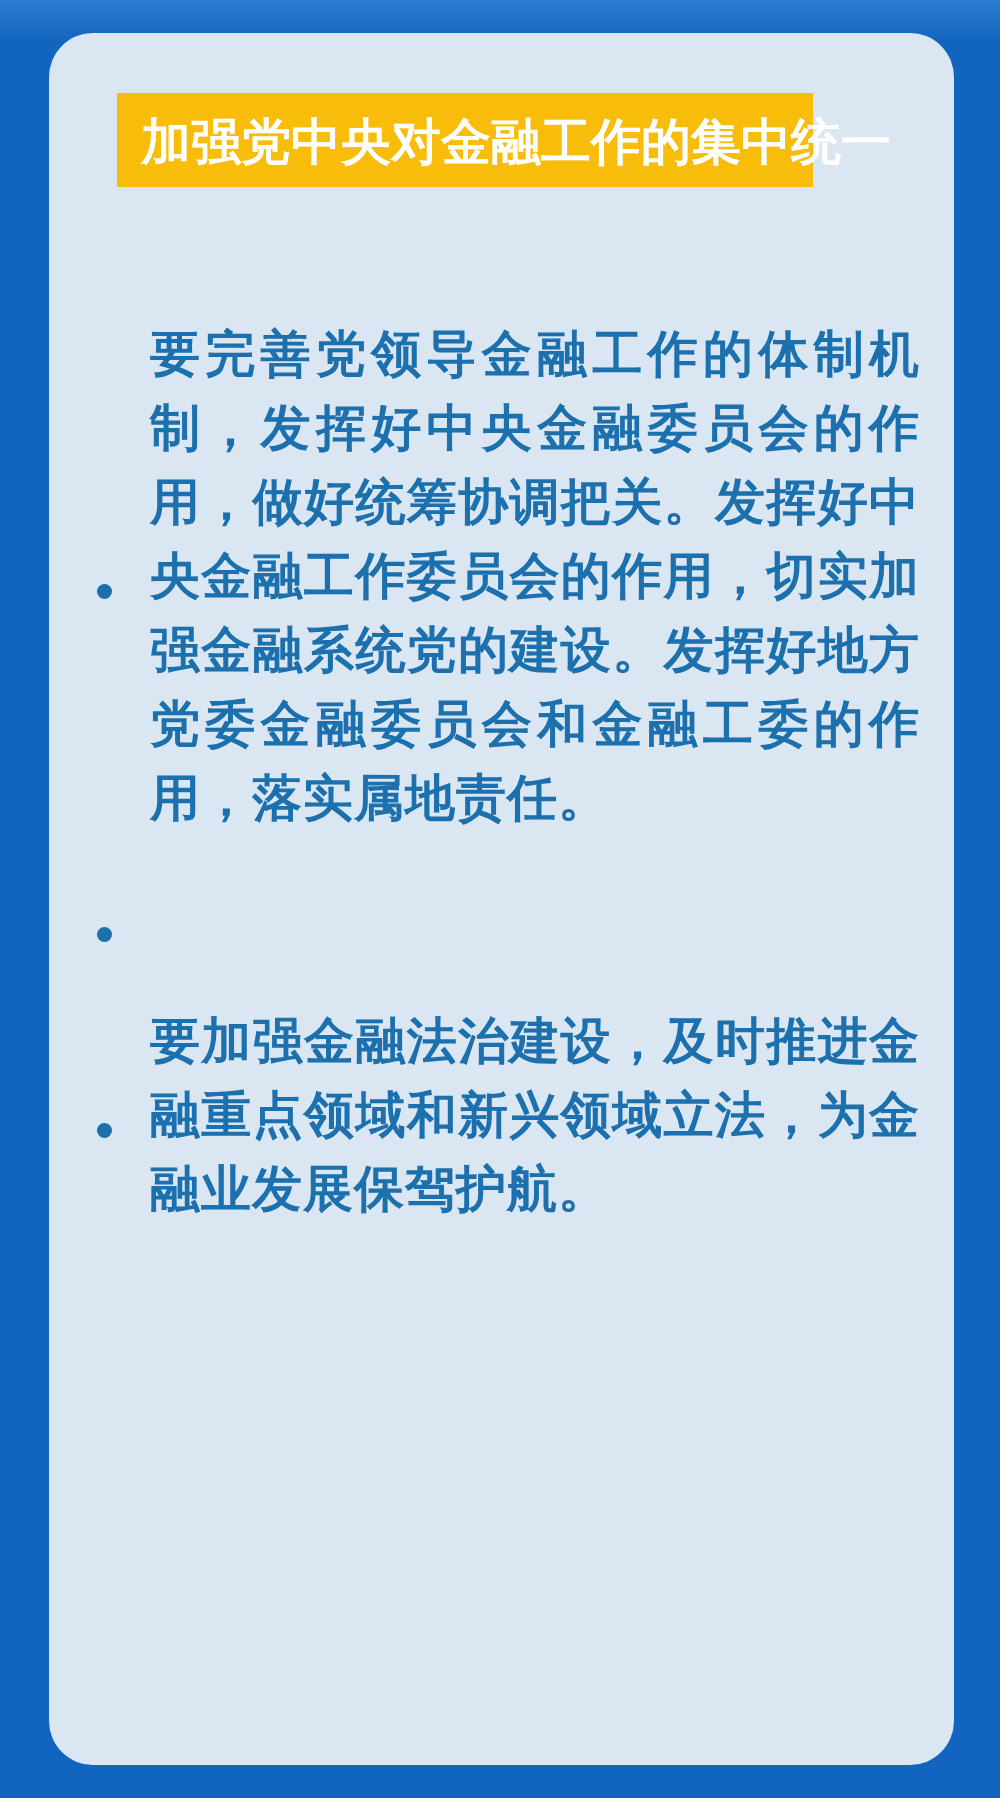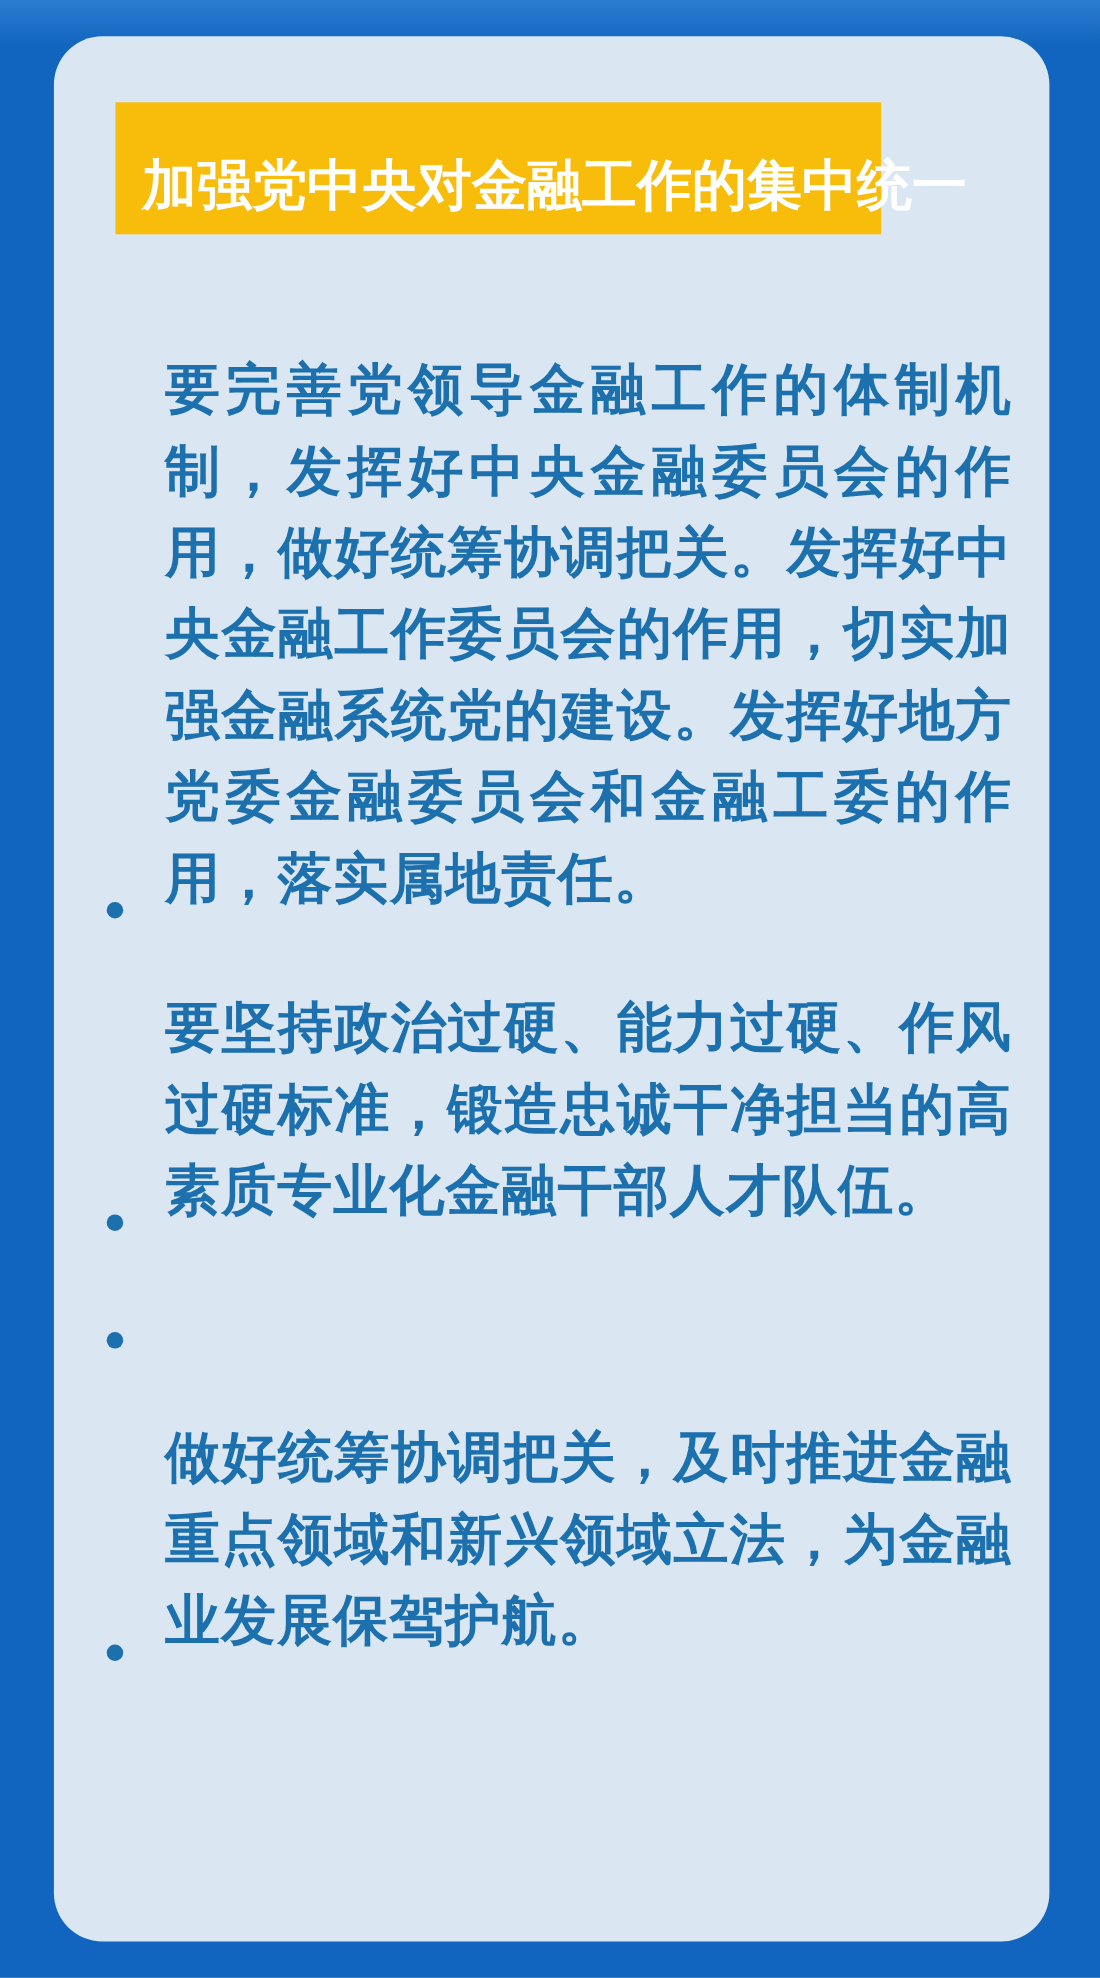--- a/index.html
+++ b/index.html
@@ -25,43 +25,43 @@
     position: absolute;
     left: 49px;
     top: 33px;
     width: 905px;
     height: 1732px;
     background: var(--card-bg);
     border-radius: 44px;
   }
   .banner {
     position: absolute;
-    left: 56px;
+    left: 68px;
     top: 60px;
     width: 696px;
     background: var(--banner-bg);
-    padding: 40px 24px 10px 24px;
+    padding: 14px 24px 10px 24px;
   }
   .banner-line {
     color: var(--banner-text);
     font-size: 50px;
     font-weight: 700;
     line-height: 70px;
     letter-spacing: 0px;
     white-space: nowrap;
   }
   .bullets {
     position: absolute;
     left: 0;
     top: 284px;
     width: 905px;
   }
   .bullet {
     display: flex;
-    align-items: flex-end;
+    align-items: center;
     margin-bottom: 62px;
   }
   .dot {
     flex: 0 0 15px;
     width: 15px;
     height: 15px;
     border-radius: 50%;
     background: var(--body-text);
     margin-left: 48px;
     margin-top: 30px;
@@ -89,28 +89,24 @@
     <div class="banner-line">加强党中央对金融工作的集中统一</div>
   </div>
 
   <div class="bullets">
 
     <div class="bullet">
       <span class="dot"></span>
       <div class="bullet-text">要完善党领导金融工作的体制机制，发挥好中央金融委员会的作用，做好统筹协调把关。发挥好中央金融工作委员会的作用，切实加强金融系统党的建设。发挥好地方党委金融委员会和金融工委的作用，落实属地责任。</div>
     </div>
 
-    <div class="bullet">
-      <span class="dot"></span>
-      <div class="bullet-text">要坚持政治过硬、能力过硬、作风过硬标准，锻造忠诚干净担当的高素质专业化金融干部人才队伍。</div>
-    </div>
 
     <div class="bullet">
       <span class="dot"></span>
     </div>
 
     <div class="bullet">
       <span class="dot"></span>
-      <div class="bullet-text">做好统筹协调把关，及时推进金融重点领域和新兴领域立法，为金融业发展保驾护航。</div>
+      <div class="bullet-text">要加强金融法治建设，及时推进金融重点领域和新兴领域立法，为金融业发展保驾护航。</div>
     </div>
 
   </div>
 </div>
 
 </body></html>

